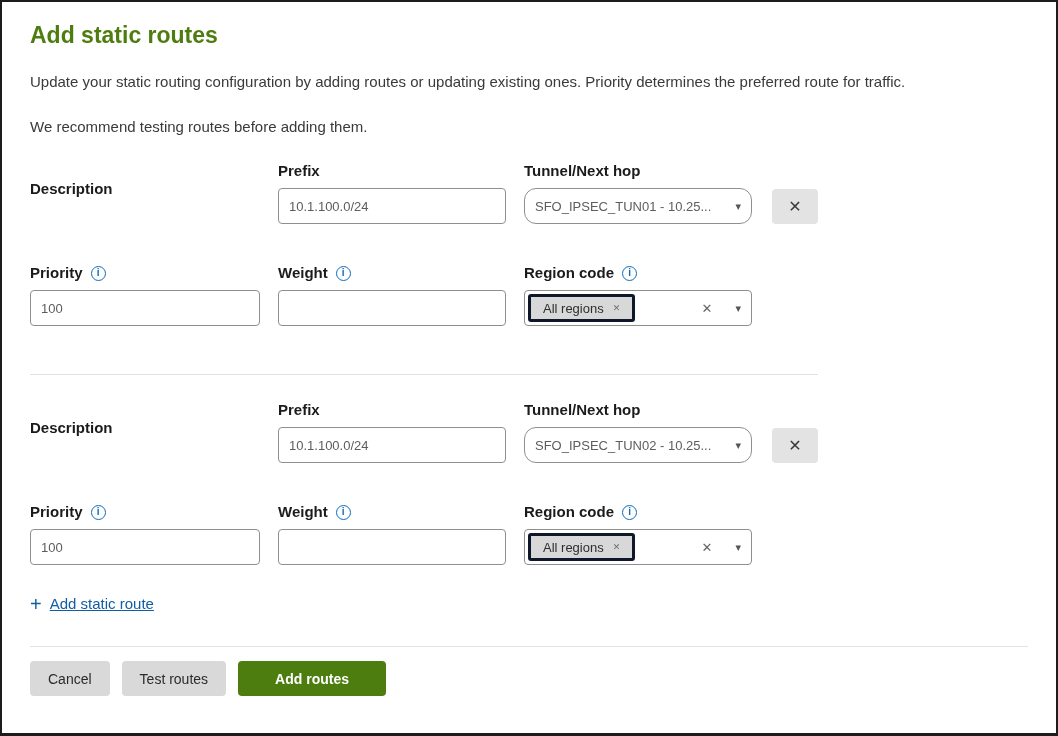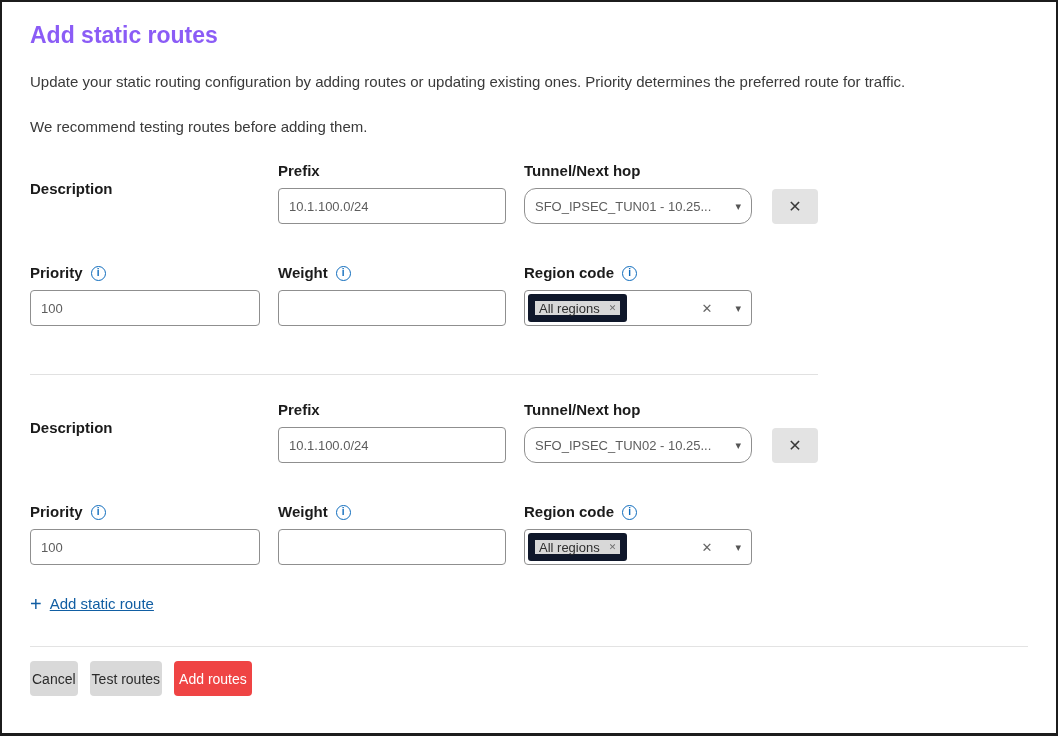--- a/index.html
+++ b/index.html
@@ -5,21 +5,21 @@
   * { box-sizing: border-box; }
   html,body { margin:0; padding:0; background:#fff; }
   body { font-family:"Liberation Sans", sans-serif; }
   .frame {
     width:1058px; height:736px;
     border:2px solid #1c1c1c; border-bottom-width:3px;
     background:#fff; overflow:hidden;
   }
   .page { padding:16px 28px 0 28px; }
 
-  .title { font-size:23px; font-weight:700; color:#8b5cf6; margin:4px 0 0 0; }
+  .title { font-size:23px; font-weight:700; color:#4d7c0f; margin:4px 0 0 0; }
   .desc  { font-size:15px; color:#3a3a3a; margin:24px 0 0 0; line-height:18px; }
   .note  { font-size:15px; color:#3a3a3a; margin:27px 0 0 0; line-height:18px; }
 
   .routes { margin-top:20px; }
   .field-row { display:flex; gap:18px; align-items:center; }
   .row-a { margin-top:26px; }
   .row-b { margin-top:40px; }
   .field { display:flex; flex-direction:column; }
   .w1 { width:230px; } .w2 { width:228px; } .w3 { width:228px; }
 
@@ -56,41 +56,41 @@
     background:#e3e3e3; border:none; border-radius:4px;
     font-size:16px; color:#3a3a3a; cursor:pointer;
     display:flex; align-items:center; justify-content:center;
   }
 
   .combobox {
     height:36px; border:1px solid #8f8f8f; border-radius:4px; background:#fff;
     padding:0 10px 0 3px; display:flex; align-items:center; cursor:pointer;
   }
   .chip {
-    background:#d8d8d8; border:7px solid #0f172a; border-radius:3px;
-    height:28px; padding:0 4px; display:inline-flex; align-items:center; gap:9px;
+    background:#d8d8d8; border:3px solid #0f172a; border-radius:3px;
+    height:28px; padding:0 12px; display:inline-flex; align-items:center; gap:9px;
     font-size:13px; color:#2e2e2e; white-space:nowrap;
   }
   .chip-close { font-size:9px; color:#6f6f6f; cursor:pointer; }
   .combobox .spacer { flex:1; }
   .clear-x { font-size:13px; color:#666; margin-right:15px; cursor:pointer; }
 
   .route-divider { border:none; border-top:1px solid #e1e1e1; margin:48px 0 0 0; width:788px; }
 
   .add-link-row { margin-top:30px; display:flex; align-items:center; gap:8px; }
   .plus { color:#115ea3; font-size:20px; font-weight:400; line-height:16px; }
   .add-link { color:#115ea3; font-size:15px; text-decoration:underline; cursor:pointer; }
 
   .footer { border-top:1px solid #e3e3e3; margin-top:34px; padding-top:14px; display:flex; gap:12px; }
   .btn {
     height:35px; border:none; border-radius:4px; font-size:14px;
-    font-family:"Liberation Sans", sans-serif; cursor:pointer; padding:0 2px;
+    font-family:"Liberation Sans", sans-serif; cursor:pointer; padding:0 18px;
   }
   .btn-secondary { background:#d9d9d9; color:#2b2b2b; }
-  .btn-primary  { background:#ef4444; color:#ffffff; padding:0 5px; }
+  .btn-primary  { background:#4d7c0f; color:#ffffff; padding:0 37px;font-weight:bold; }
 </style>
 </head>
 <body>
 
 <div class="frame">
   <div class="page">
 
     <h1 class="title">Add static routes</h1>
     <p class="desc">Update your static routing configuration by adding routes or updating existing ones. Priority determines the preferred route for traffic.</p>
     <p class="note">We recommend testing routes before adding them.</p>

